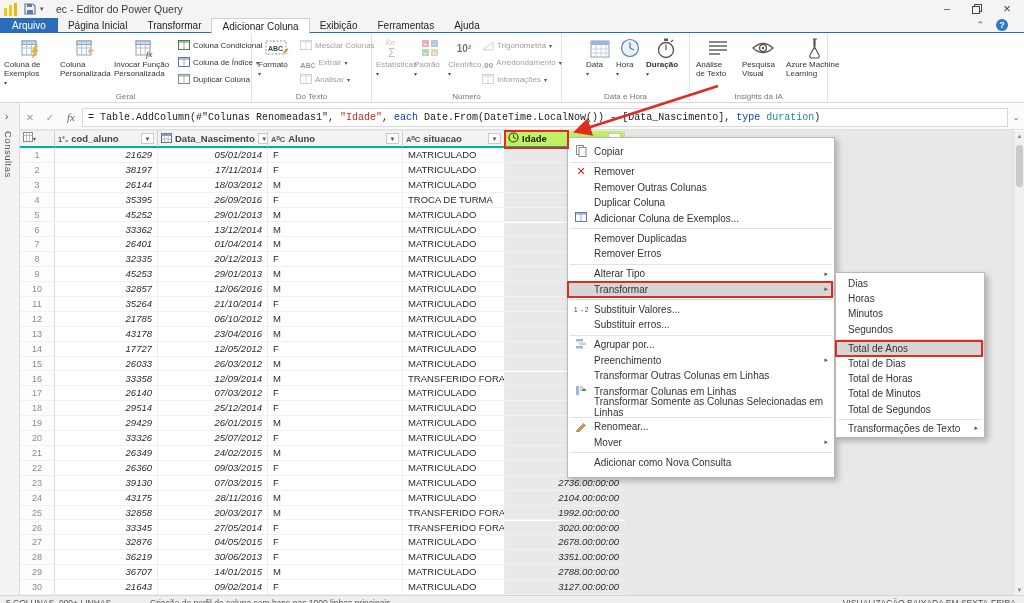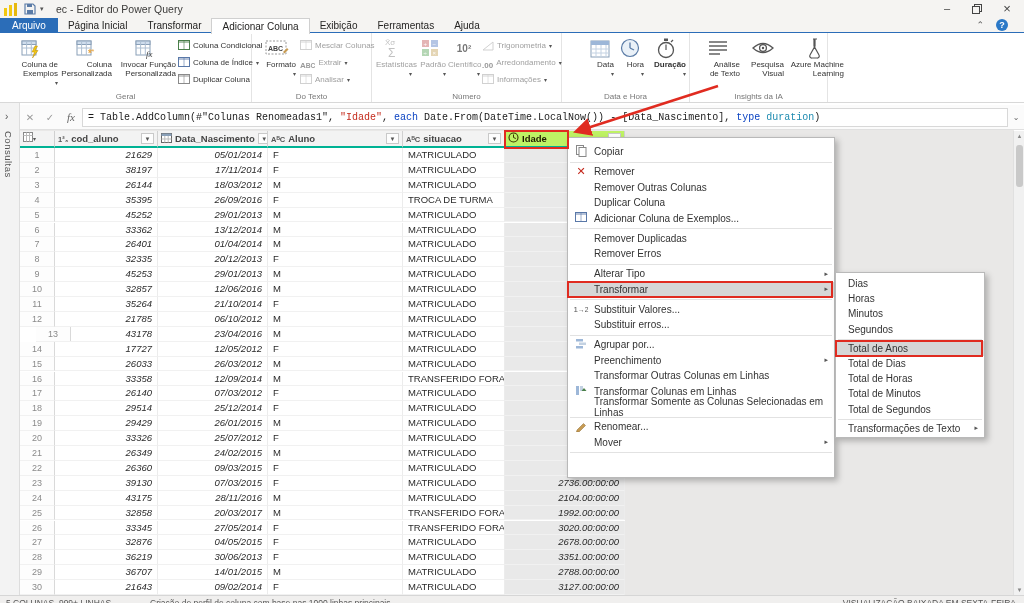--- a/index.html
+++ b/index.html
@@ -18,21 +18,21 @@
   .tab { position:relative; display:inline-block; height:15px; line-height:15px; padding:0 10px; font-size:10px; color:#252423; vertical-align:top; }
   .tab.file { background:#2b6db8; color:#fff; padding:0 12px; }
   .tab.active { background:#fff; border:1px solid #d0d0d0; border-bottom:none; height:16px; z-index:3; }
   #ribbon-collapse { position:absolute; right:40px; top:20px; font-size:9px; color:#555; }
   #help-bubble { position:absolute; right:16px; top:19px; width:12px; height:12px; border-radius:50%; background:#2b79c7; color:#fff; font-size:9px; text-align:center; line-height:12px; font-weight:bold; }
 
   
   #ribbon { left:0; top:33px; width:1024px; height:70px; background:#fff; border-bottom:1px solid #d8d8d8; }
   .rgroup { position:absolute; top:0; height:69px; border-right:1px solid #e4e4e4; }
   .rgroup-label { position:absolute; left:0; right:0; bottom:1px; text-align:center; font-size:8px; color:#777; }
-  .bigbtn { position:absolute; top:3px; height:54px; text-align:right; }
+  .bigbtn { position:absolute; top:3px; height:54px; text-align:left; }
   .bigbtn .bicon { height:24px; display:flex; align-items:center; justify-content:center; }
   .bigbtn .blbl { font-size:8px; color:#333; line-height:9px; }
   .bigbtn.dim .blbl, .smallbtn.dim .slbl { color:#a0a0a0; }
   .bigbtn.dim svg, .smallbtn.dim svg { opacity:.45; }
   .bigbtn.emph .blbl { font-weight:bold; }
   .caret { font-size:6px; color:#555; }
   .smallstack { position:absolute; top:4px; }
   .smallbtn { height:17px; display:flex; align-items:center; gap:3px; }
   .smallbtn .slbl { font-size:8px; color:#333; white-space:nowrap; }
   .txticon { font-size:8px; font-weight:bold; color:#5a768f; white-space:nowrap; }
@@ -528,21 +528,21 @@
         </div>
         <div class="trow" style="top: 163.9px;">
           <div class="tcell rn" style="left: 0px; width: 35px;">12</div>
           <div class="tcell num" style="left: 35px; width: 103px;">21785</div>
           <div class="tcell num" style="left: 138px; width: 110px;">06/10/2012</div>
           <div class="tcell" style="left: 248px; width: 135px;">M</div>
           <div class="tcell" style="left: 383px; width: 102px;">MATRICULADO</div>
           <div class="tcell num selcol" style="left: 485px; width: 120px;"></div>
         </div>
         <div class="trow" style="top: 178.8px;">
-          <div class="tcell rn" style="left: 16px; width: 35px; text-align: center;">13</div>
+          <div class="tcell rn" style="left: 0px; width: 35px; text-align: center;">13</div>
           <div class="tcell num" style="left: 35px; width: 103px;">43178</div>
           <div class="tcell num" style="left: 138px; width: 110px;">23/04/2016</div>
           <div class="tcell" style="left: 248px; width: 135px;">M</div>
           <div class="tcell" style="left: 383px; width: 102px;">MATRICULADO</div>
           <div class="tcell num selcol" style="left: 485px; width: 120px;"></div>
         </div>
         <div class="trow" style="top: 193.7px;">
           <div class="tcell rn" style="left: 0px; width: 35px;">14</div>
           <div class="tcell num" style="left: 35px; width: 103px;">17727</div>
           <div class="tcell num" style="left: 138px; width: 110px;">12/05/2012</div>
@@ -788,20 +788,24 @@
             <path d="M2 10 L8.5 3.5 L10.5 5.5 L4 12 L1.5 12 Z" fill="#c79b53" stroke="#8a6a33" stroke-width="0.5"></path>
           </svg></span>
         <span>Renomear...</span>
       </div>
       <div class="mitem">
         <span class="micon"></span>
         <span>Mover</span>
         <span class="marrow">▸</span>
       </div>
       <div class="msep"></div>
+      <div class="mitem">
+        <span class="micon"></span>
+        <span>Adicionar como Nova Consulta</span>
+      </div>
     </div>
 
   <div id="type-submenu" class="menu">
       <div class="mitem">
         <span class="micon"></span>
         <span>Dias</span>
       </div>
       <div class="mitem">
         <span class="micon"></span>
         <span>Horas</span>

